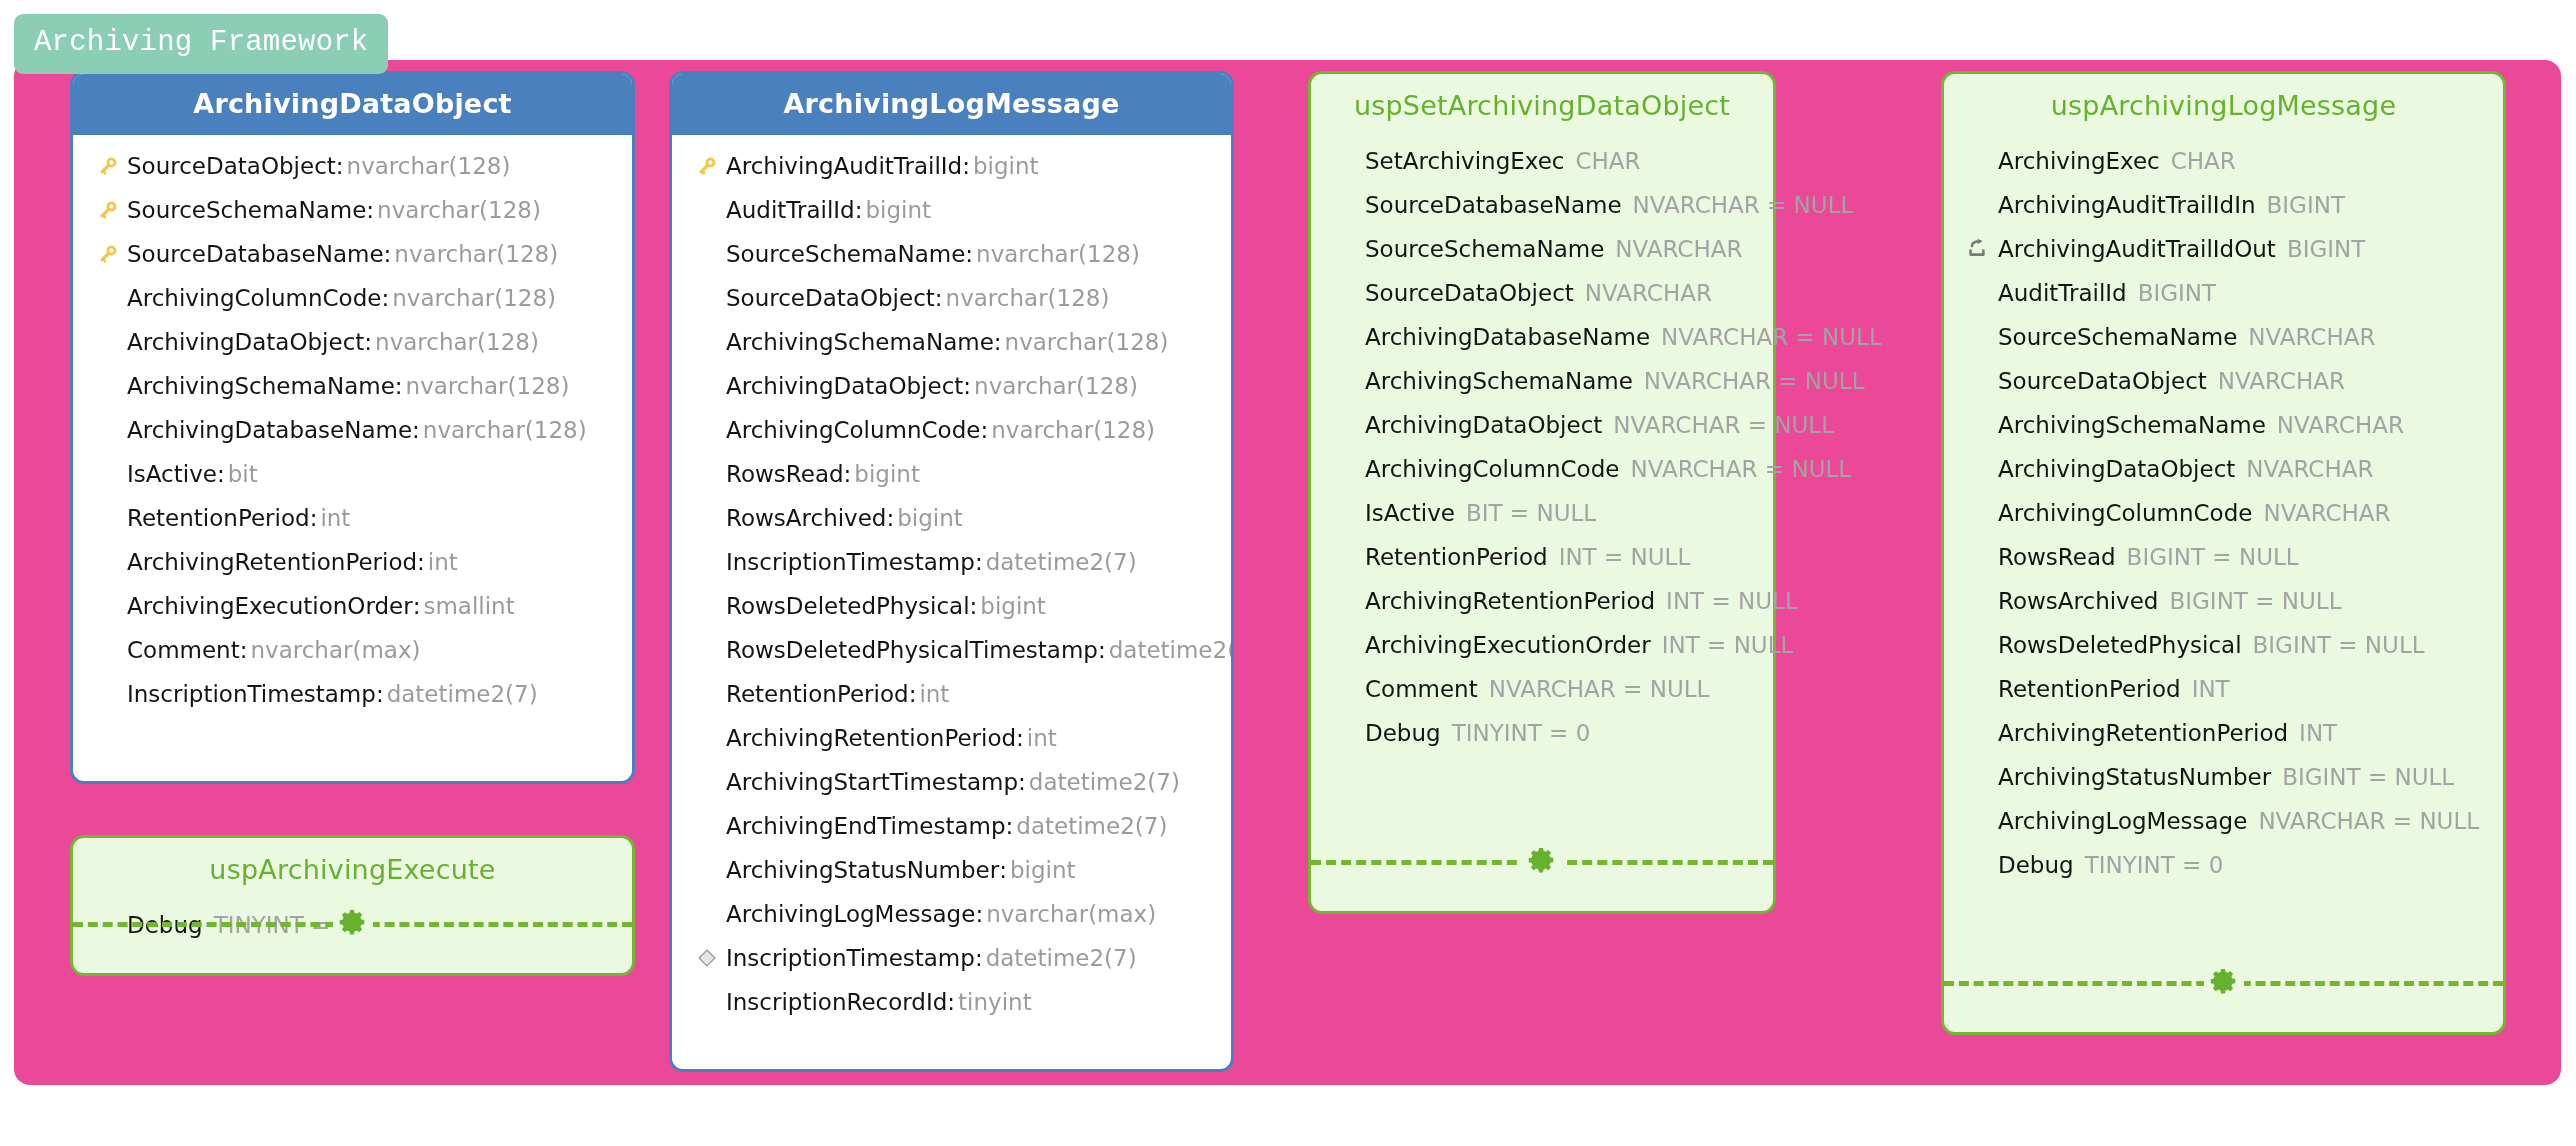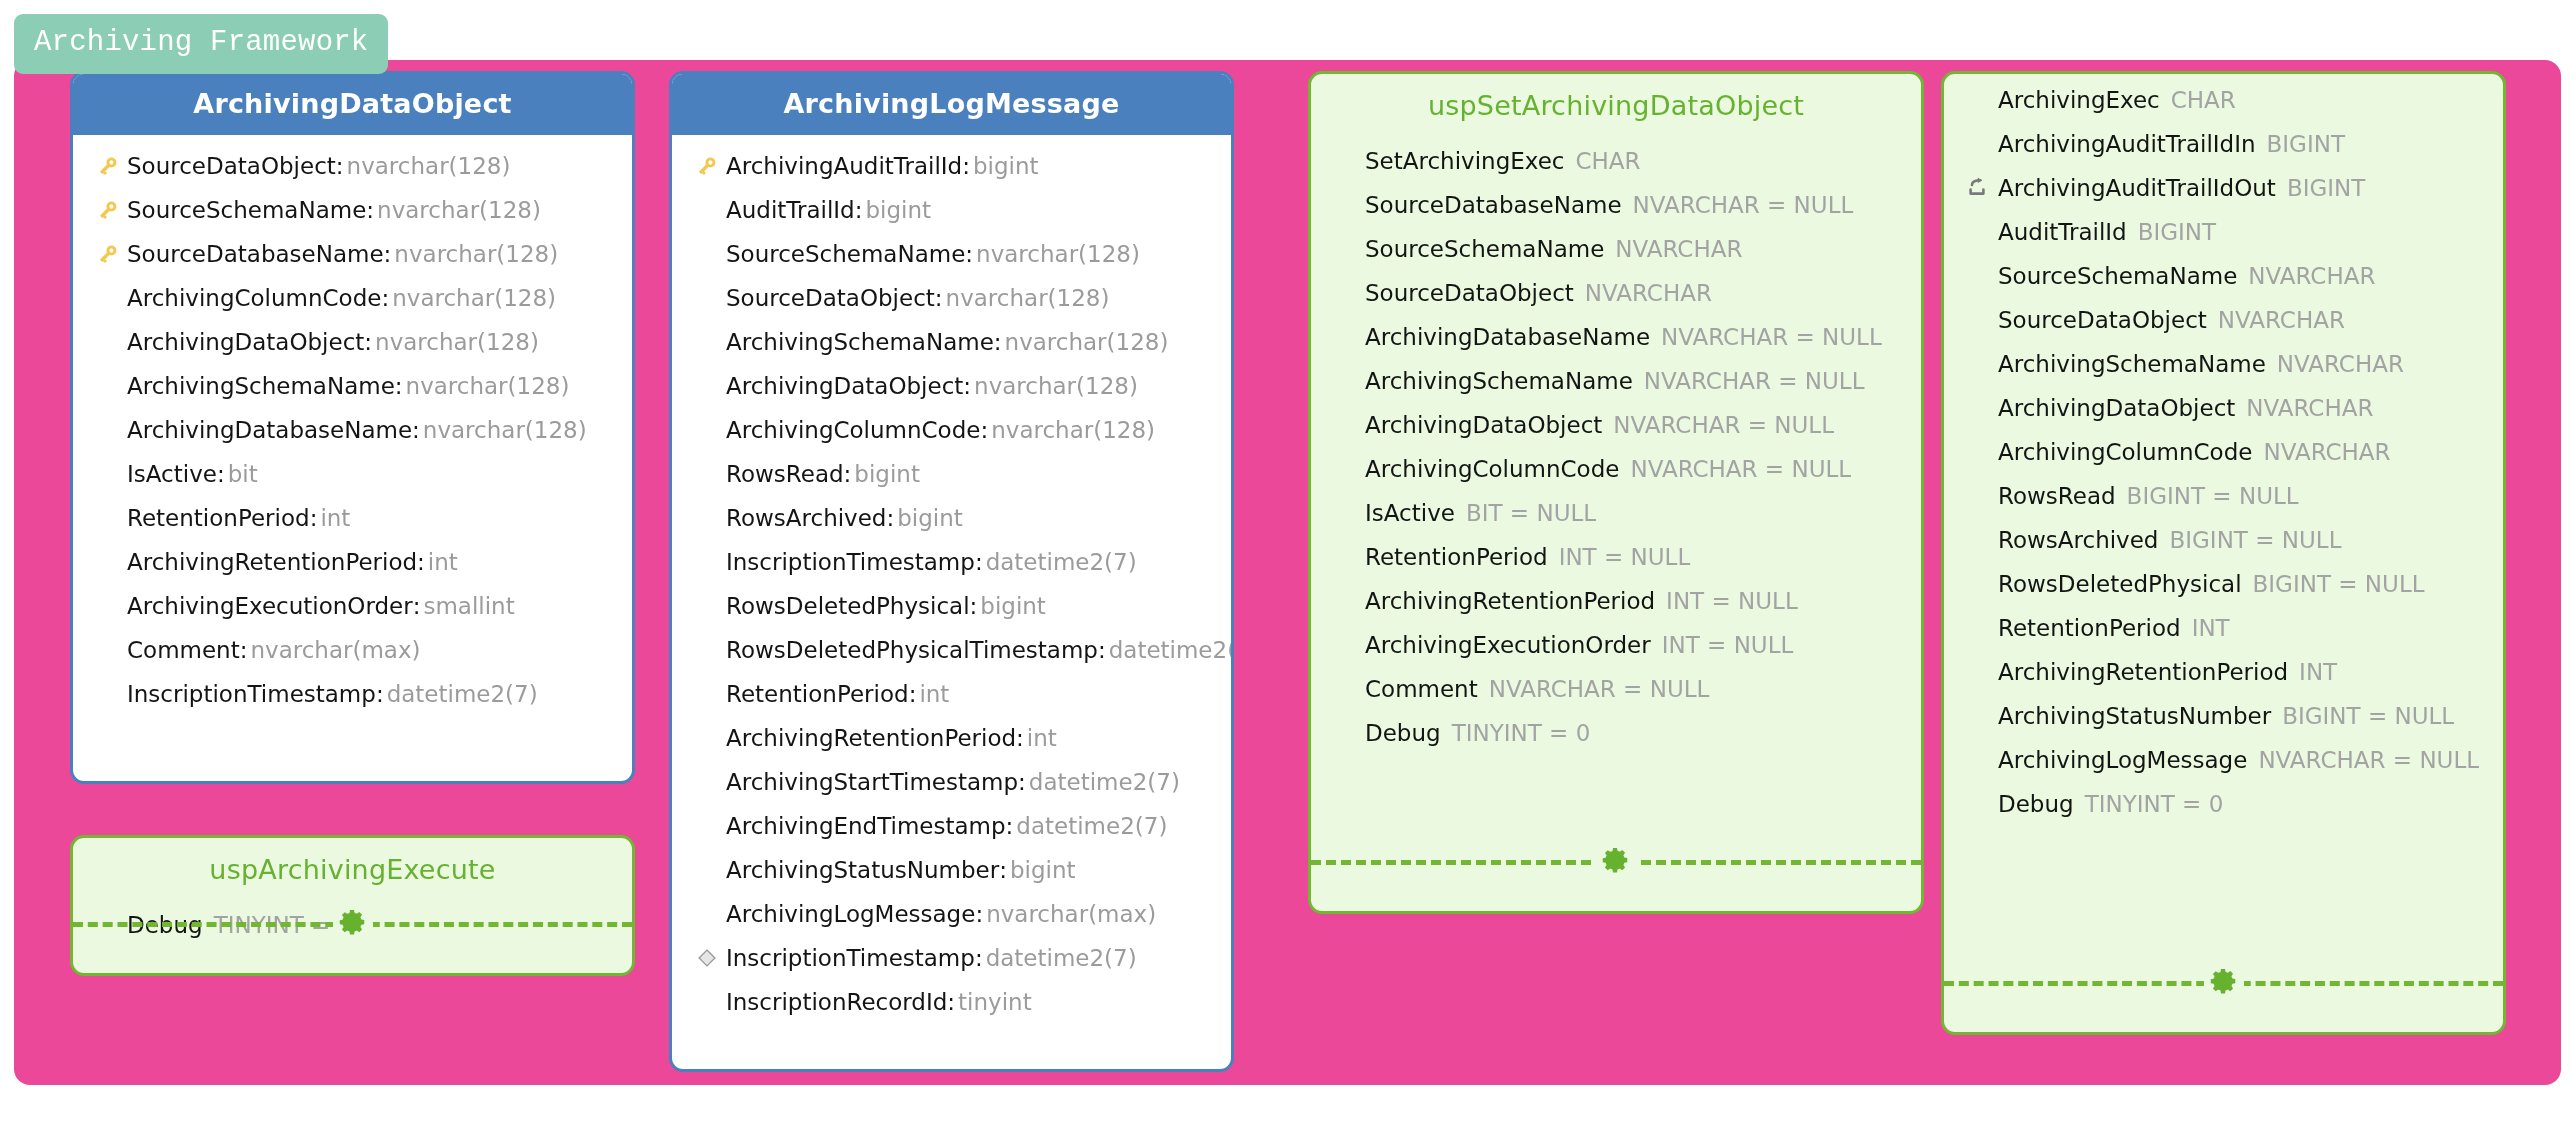--- a/index.html
+++ b/index.html
@@ -389,21 +389,21 @@
           <span class="field-type">datetime2(7)</span>
         </div>
         <div class="field-row">
           <span class="field-icon empty"></span>
           <span class="field-name">InscriptionRecordId</span>
           <span class="field-sep">:</span>
           <span class="field-type">tinyint</span>
         </div>
       </div>
     </div>
-    <div class="panel procedure" style="left: 1294px; top: 11px; width: 616px; height: 843px;">
+    <div class="panel procedure" style="left: 1294px; top: 11px; width: 468px; height: 843px;">
       <div class="panel-header">uspSetArchivingDataObject</div>
       <div class="panel-body">
         <div class="field-row">
           <span class="field-icon empty"></span>
           <span class="field-name">SetArchivingExec</span>
           <span class="field-type">CHAR</span>
         </div>
         <div class="field-row">
           <span class="field-icon empty"></span>
           <span class="field-name">SourceDatabaseName</span>
@@ -474,20 +474,21 @@
         <div class="proc-dash"></div>
         <span class="gear-wrap">
           <svg width="30" height="30" viewBox="0 0 24 24" fill="#66b22e">
             <path d="M12 8.2a3.8 3.8 0 100 7.6 3.8 3.8 0 000-7.6zm0 5.7a1.9 1.9 0 110-3.8 1.9 1.9 0 010 3.8z"></path>
             <path d="M21 13.6v-3.2l-2.3-.4a7 7 0 00-.8-1.9l1.35-1.9-2.25-2.25-1.9 1.35a7 7 0 00-1.9-.79L12.8 2.4H9.6l-.4 2.3a7 7 0 00-1.9.79L5.4 4.14 3.15 6.39 4.5 8.29a7 7 0 00-.79 1.9l-2.3.4v3.2l2.3.4c.18.67.45 1.3.79 1.9l-1.35 1.9 2.25 2.25 1.9-1.35c.6.34 1.23.61 1.9.79l.4 2.3h3.2l.4-2.3c.67-.18 1.3-.45 1.9-.79l1.9 1.35 2.25-2.25-1.35-1.9c.34-.6.61-1.23.79-1.9l2.3-.4z"></path>
           </svg>
         </span>
       </div>
     </div>
     <div class="panel procedure" style="left: 1927px; top: 11px; width: 565px; height: 964px;">
+      <div class="panel-header">uspArchivingLogMessage</div>
       <div class="panel-body">
         <div class="field-row">
           <span class="field-icon empty"></span>
           <span class="field-name">ArchivingExec</span>
           <span class="field-type">CHAR</span>
         </div>
         <div class="field-row">
           <span class="field-icon empty"></span>
           <span class="field-name">ArchivingAuditTrailIdIn</span>
           <span class="field-type">BIGINT</span>

